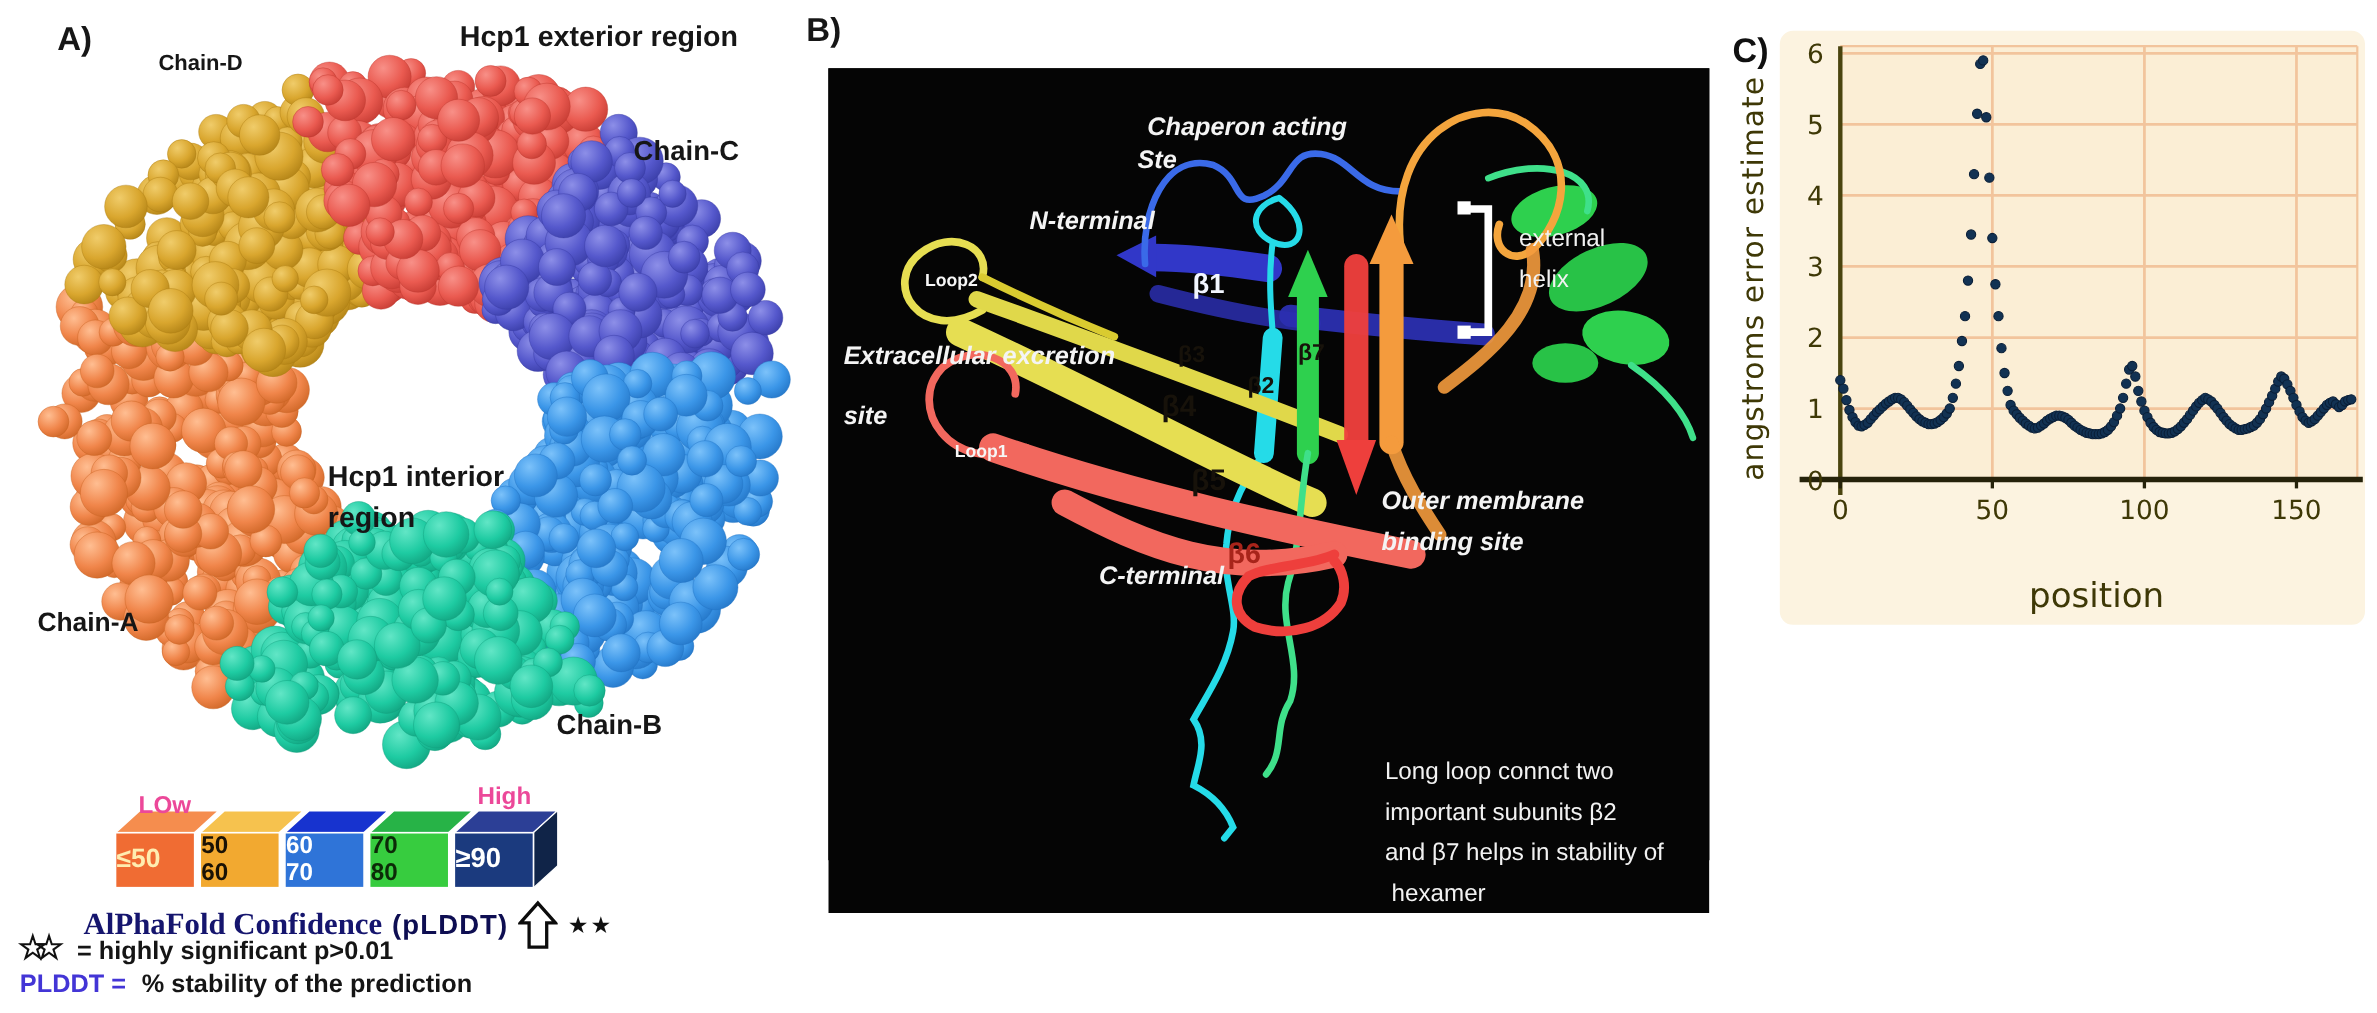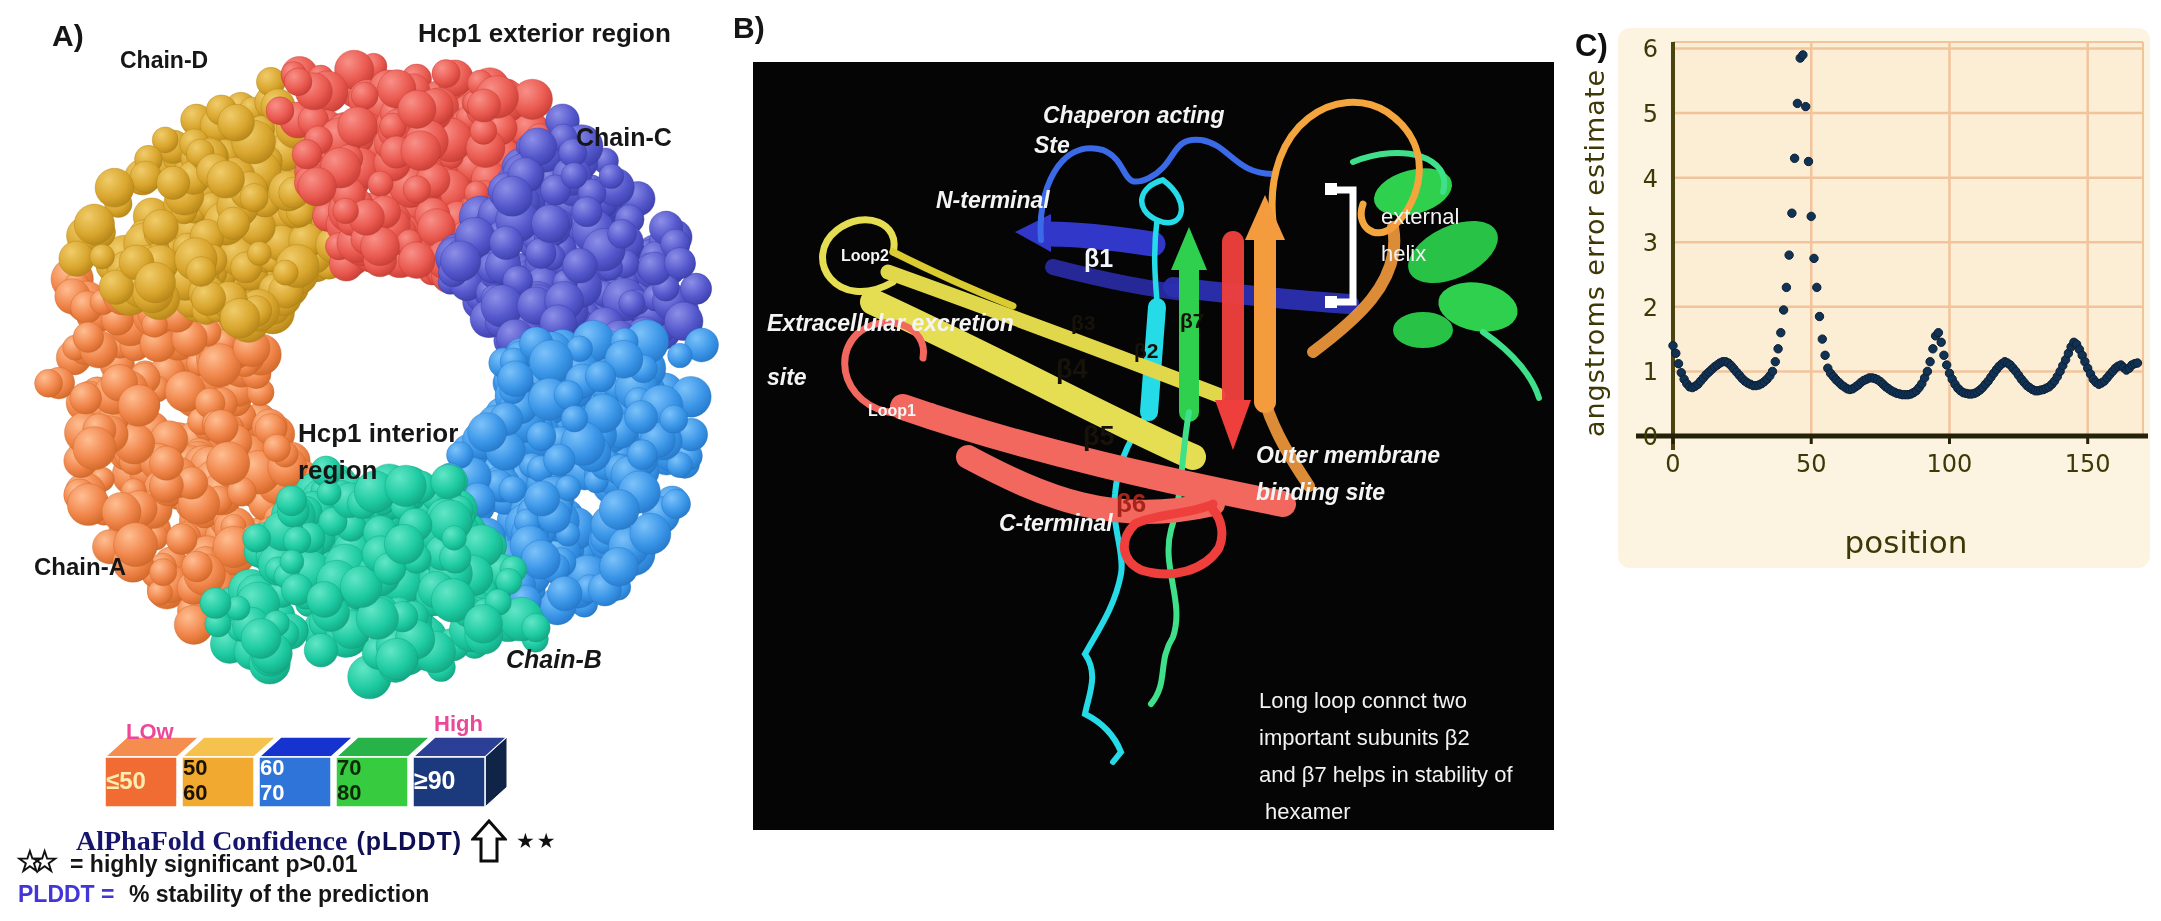--- a/index.html
+++ b/index.html
@@ -1523,27 +1523,27 @@
           <g>
             <polygon points="413,757 435,737 507,737 485,757" fill="#2c3f96" stroke="#ffffff" stroke-width="1.5"></polygon>
             <polygon points="485,757 507,737 507,787 485,807" fill="#102448" stroke="#ffffff" stroke-width="1"></polygon>
             <rect x="413" y="757" width="72" height="50" fill="#1b3a7e" stroke="#ffffff" stroke-width="1.5"></rect>
           </g>
         </g>
       <g id="caption-arrow-anchor"></g>
     </svg>
     <div id="pa-labels" class="abs" style="left:0;top:0;width:760px;height:921px;">
         <div class="pa-label" style="left: 52px; top: 20px; font-size: 30px;">A)</div>
-        <div class="pa-label" style="left: 120px; top: 48px; font-size: 23px; text-align: center;">Chain-D</div>
+        <div class="pa-label" style="left: 144px; top: 48px; font-size: 20px; text-align: center;">Chain-D</div>
         <div class="pa-label" style="left: 418px; top: 20px; font-size: 26px;">Hcp1 exterior region</div>
         <div class="pa-label" style="left: 576px; top: 124px; font-size: 25px;">Chain-C</div>
         <div class="pa-label" style="left: 298px; top: 420px; font-size: 26px;">Hcp1 interior</div>
         <div class="pa-label" style="left: 298px; top: 457px; font-size: 26px;">region</div>
         <div class="pa-label" style="left: 34px; top: 554px; font-size: 24px;">Chain-A</div>
-        <div class="pa-label" style="left: 506px; top: 646px; font-size: 25px; font-style: italic;">Chain-B</div>
+        <div class="pa-label" style="left: 506px; top: 646px; font-size: 25px;">Chain-B</div>
       </div>
 
     <div id="legend-low" style="left:126px;top:719px;">LOw</div>
     <div id="legend-high" style="left:434px;top:711px;">High</div>
     <div id="legend-cube-labels" class="abs" style="left:0;top:0;width:760px;height:921px;pointer-events:none;">
         <div class="cube-label" style="left: 106px; top: 751px; width: 72px; height: 58px; color: rgb(255, 237, 176); font-size: 24px;">
           <div>≤50</div>
         </div>
         <div class="cube-label" style="left: 183px; top: 751px; width: 72px; height: 58px; color: rgb(26, 18, 5); font-size: 22px;">
           <div>50</div>

